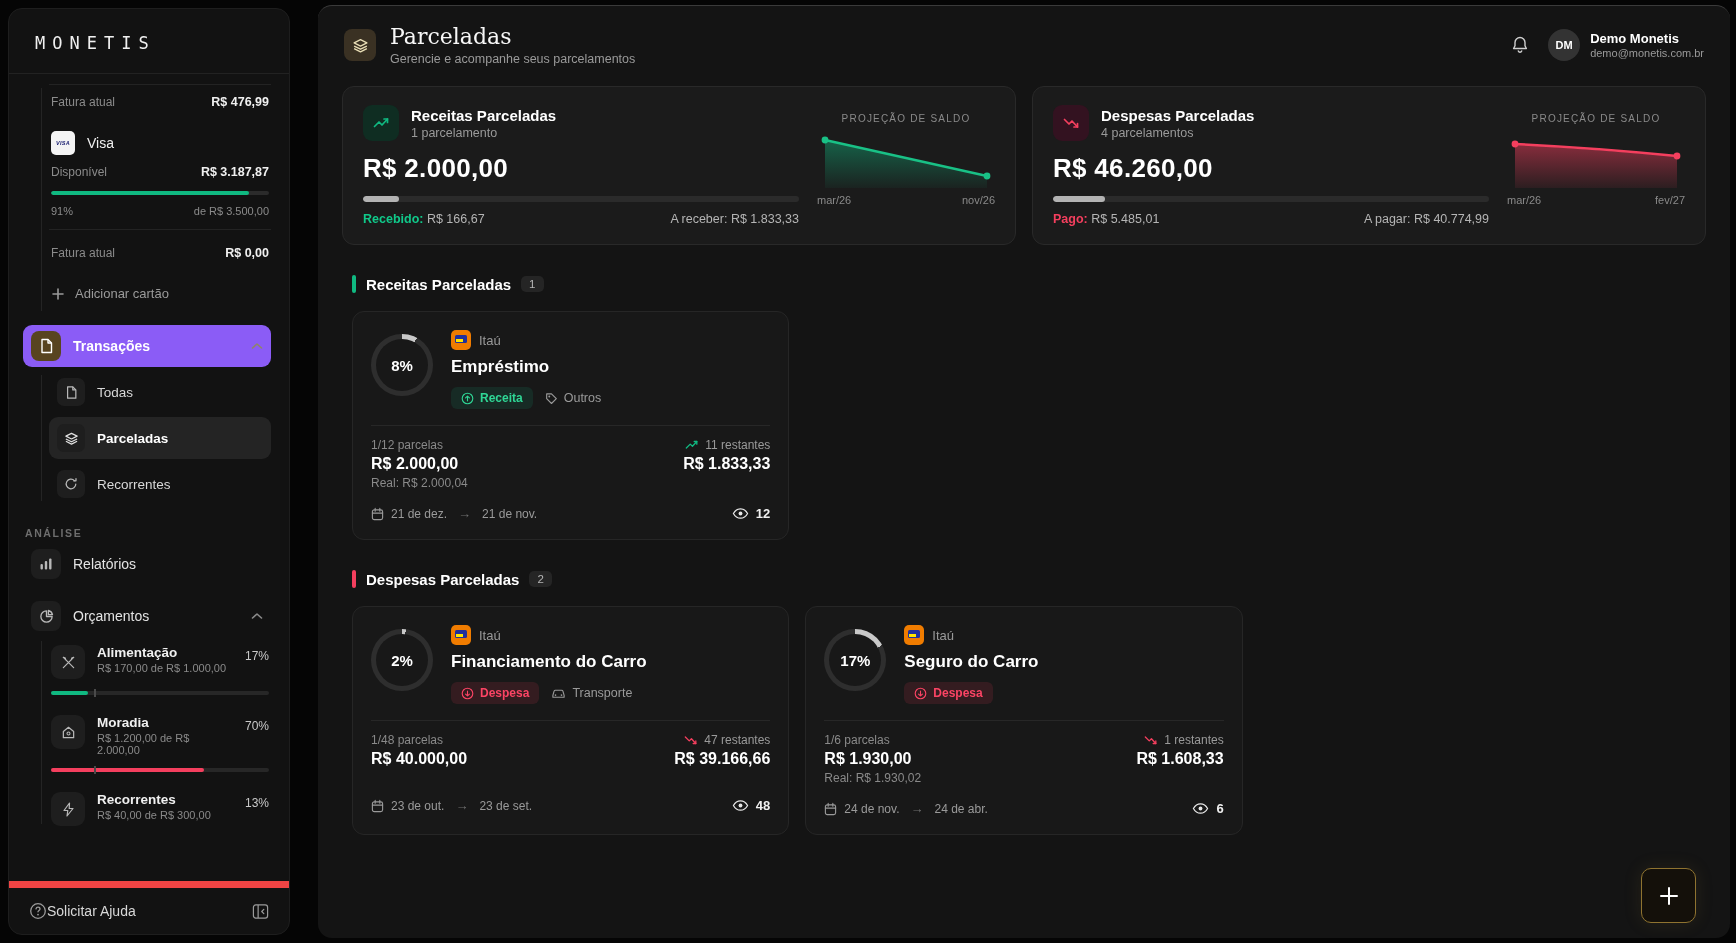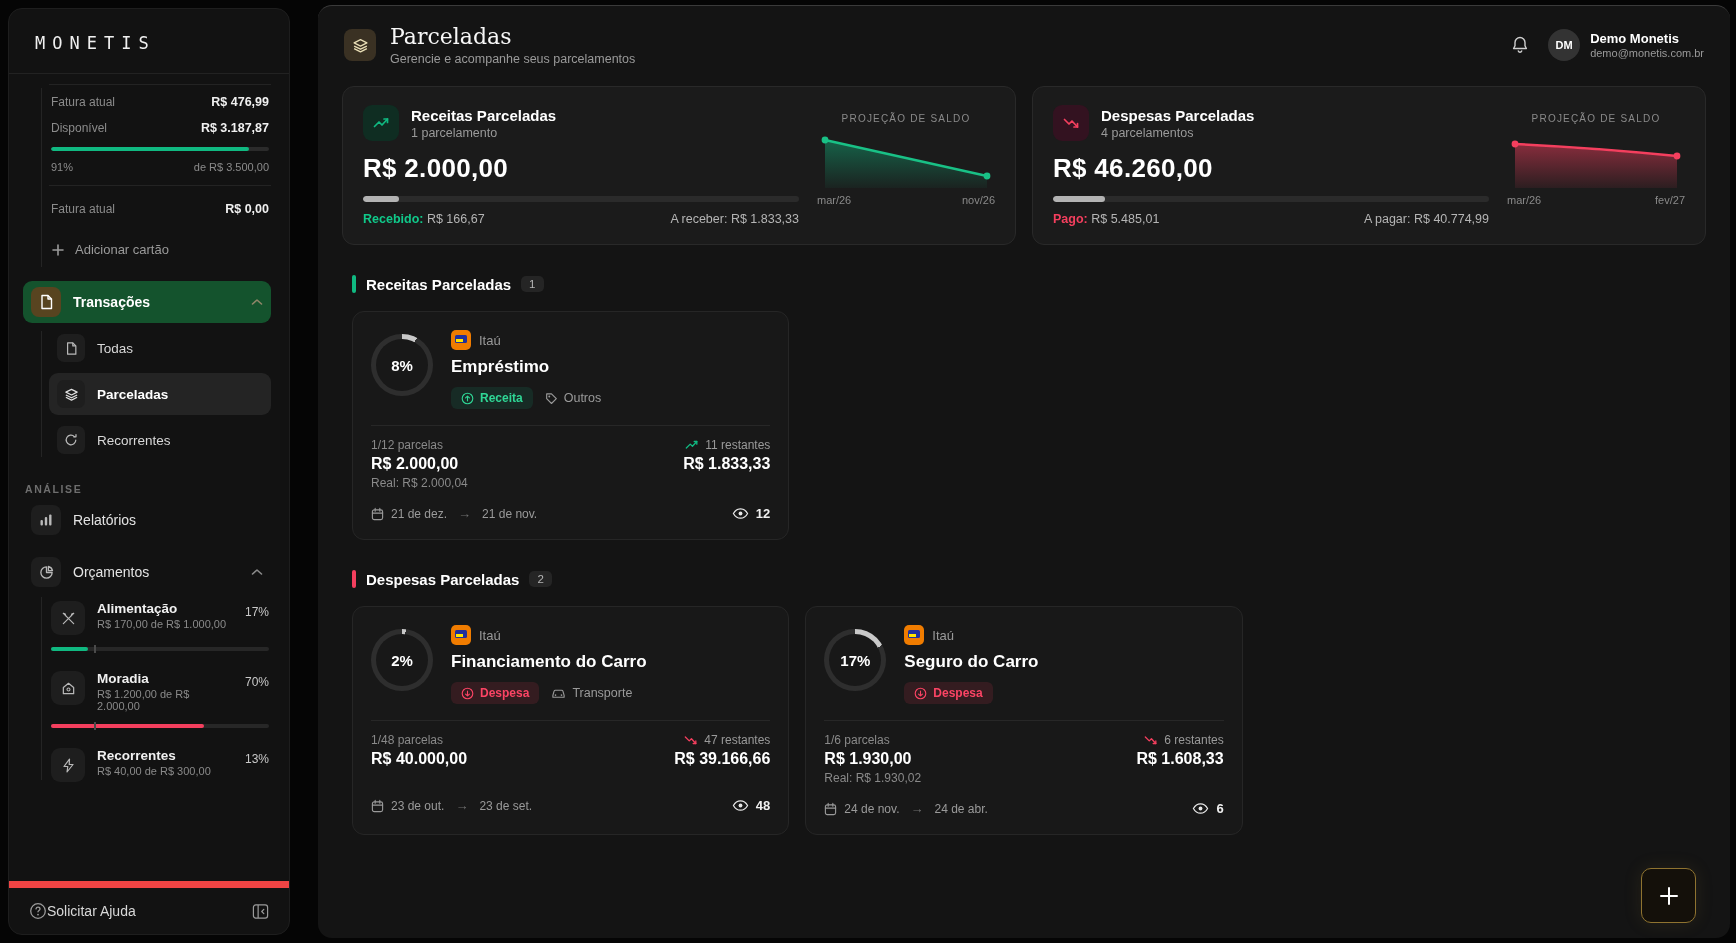--- a/index.html
+++ b/index.html
@@ -32,21 +32,21 @@
   .thinbar > div { height:100%; border-radius:2px; }
   .divline { height:1px; background:#232323; margin:6px 0; }
   .addcard { display:flex; align-items:flex-end; gap:10px; color:#9a9a9a; font-size:13px;
     padding:16px 2px 14px; cursor:pointer; }
 
   .nav-item { display:flex; align-items:center; gap:12px; padding:6px 8px; margin:10px 0 0;
     border-radius:9px; cursor:pointer; }
   .nav-item .ic { width:30px; height:30px; border-radius:8px; background:#1e1e1e;
     display:flex; align-items:center; justify-content:center; flex:none; }
   .nav-item .txt { font-size:14px; color:#e3e3e3; font-weight:500; flex:1; }
-  .nav-item.gold { background:#14532d; }
+  .nav-item.gold { background:#8b5cf6; }
   .nav-item.gold .ic { background:#584420; }
   .nav-item.gold .txt { color:#fff; font-weight:700; }
   .chev { color:#8f8568; }
   .sub-item { display:flex; align-items:center; gap:12px; padding:7px 8px; margin:4px 0;
     border-radius:9px; cursor:pointer; }
   .sub-item .ic { width:28px; height:28px; border-radius:7px; background:#1e1e1e;
     display:flex; align-items:center; justify-content:center; flex:none; }
   .sub-item .txt { font-size:13.5px; color:#d8d8d8; font-weight:500; }
   .sub-item.active { background:#242424; }
   .sub-item.active .txt { color:#fff; font-weight:600; }
@@ -153,20 +153,26 @@
   </div>
 
   <div class="side-scroll">
 
     <div class="tree-group">
       <div class="cardinfo">
         <div class="row-split">
           <span class="lbl">Fatura atual</span>
           <span class="val">R$ 476,99</span>
         </div>
+        <div class="visa-row">
+          <span class="visa-chip">
+              <span>VISA</span>
+            </span>
+          <span class="visa-name">Visa</span>
+        </div>
         <div class="row-split" style="padding:2px 2px 8px">
           <span class="lbl">Disponível</span>
           <span class="val">R$ 3.187,87</span>
         </div>
         <div class="thinbar">
           <div style="background: rgb(16, 185, 129); width: 91%;"></div>
         </div>
         <div class="row-split" style="padding:6px 2px">
           <span class="lbl" style="font-size:11px">91%</span>
           <span class="lbl" style="font-size:11px">de R$ 3.500,00</span>
@@ -627,21 +633,21 @@
           <div class="mutetxt">1/6 parcelas</div>
           <div class="boldamt">R$ 1.930,00</div>
           <div class="mutetxt" style="margin-top:3px">Real: R$ 1.930,02</div>
         </div>
         <div style="text-align:right">
           <div class="restline">
             <svg width="14" height="12" viewBox="0 0 16 12">
                 <path d="M1.5 2.5L6 7l2.5-2.5 5 5.5" fill="none" stroke="#f43f5e" stroke-width="1.5" stroke-linecap="round" stroke-linejoin="round"></path>
                 <path d="M10.5 10h3V7" fill="none" stroke="#f43f5e" stroke-width="1.5" stroke-linecap="round" stroke-linejoin="round"></path>
               </svg>
-            <span>6 restantes</span>
+            <span>1 restantes</span>
           </div>
           <div class="boldamt">R$ 1.608,33</div>
         </div>
       </div>
       <div class="icard-foot">
         <span class="datebit">
           <svg width="13" height="14" viewBox="0 0 14 15">
               <rect x="1.5" y="3" width="11" height="10.5" rx="2" fill="none" stroke="#9a9a9a" stroke-width="1.2"></rect>
               <path d="M4.5 1.5v3M9.5 1.5v3M1.5 6.5h11" stroke="#9a9a9a" stroke-width="1.2" stroke-linecap="round"></path>
             </svg>

